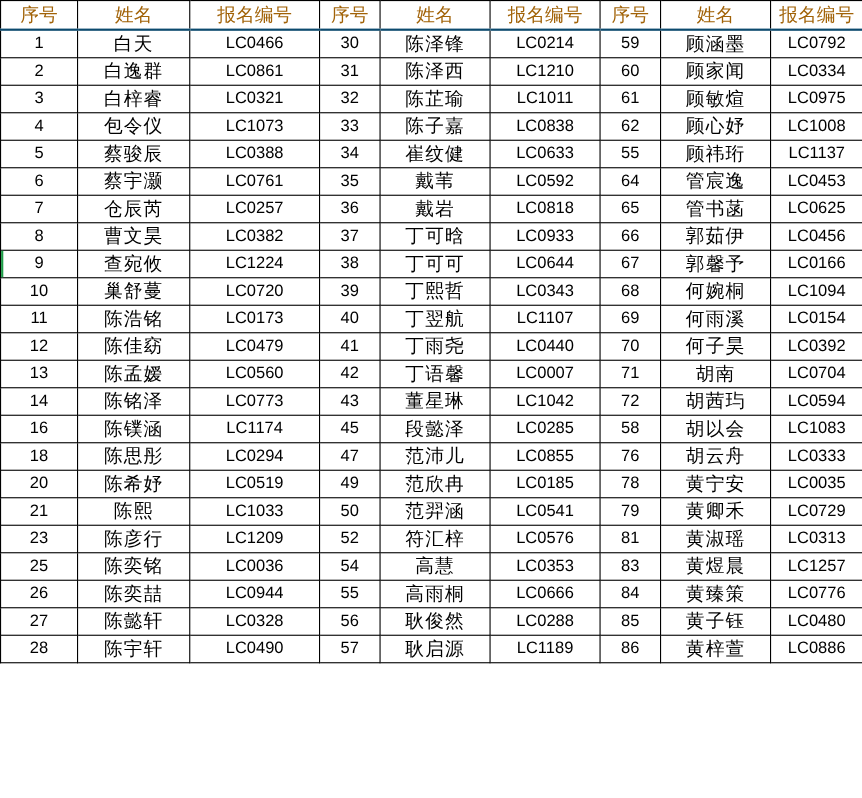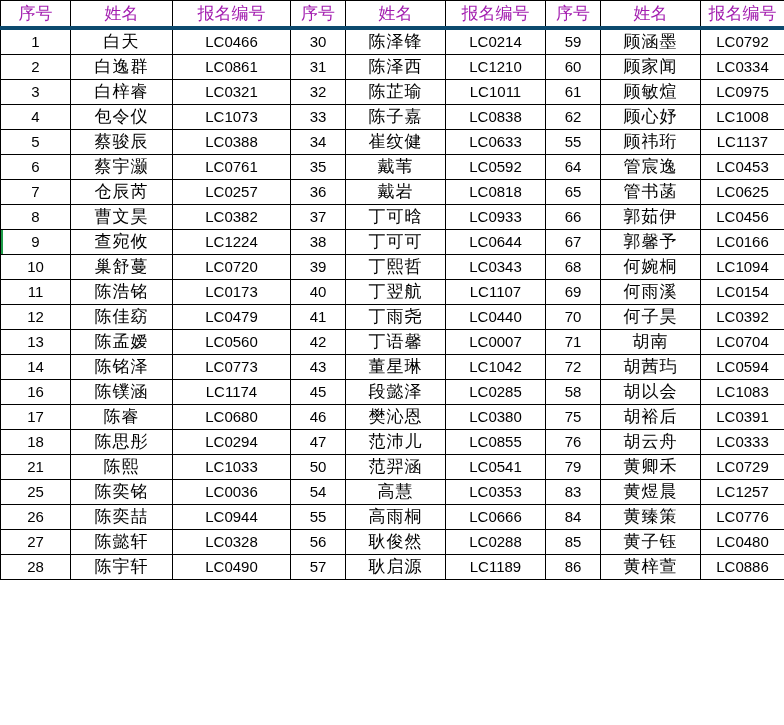--- a/index.html
+++ b/index.html
@@ -46,22 +46,22 @@
     line-height: 24px;
     white-space: nowrap;
     overflow: hidden;
     font-weight: normal;
   }
   tr.header-row th {
     height: 25px;
     line-height: 25px;
     font-size: 17px;
     font-family: Liberation Sans, sans-serif;
-    border-bottom: 4px solid #0c4a6e;
-    color: #a21caf;
+    border-bottom: 2px solid #0c4a6e;
+    color: #a16207;
   }
   td.seq {
     font-family: "Liberation Sans", "DejaVu Sans", sans-serif;
     font-size: 15px;
     color: #000000;
   }
   td.name {
     font-size: 17px;
     font-family: "Liberation Serif", "DejaVu Serif", serif;
     color: #000000;
@@ -275,53 +275,64 @@
           <td class="name">陈镤涵</td>
           <td class="code">LC1174</td>
           <td class="seq">45</td>
           <td class="name">段懿泽</td>
           <td class="code">LC0285</td>
           <td class="seq">58</td>
           <td class="name">胡以会</td>
           <td class="code">LC1083</td>
         </tr>
         <tr>
-          <td class="seq">17</td>
-          <td class="name">陈睿</td>
-          <td class="code">LC0680</td>
-          <td class="seq">46</td>
-          <td class="name">樊沁恩</td>
-          <td class="code">LC0380</td>
-          <td class="seq">75</td>
-          <td class="name">胡裕后</td>
-          <td class="code">LC0391</td>
-        </tr>
-        <tr>
           <td class="seq">18</td>
           <td class="name">陈思彤</td>
           <td class="code">LC0294</td>
           <td class="seq">47</td>
           <td class="name">范沛儿</td>
           <td class="code">LC0855</td>
           <td class="seq">76</td>
           <td class="name">胡云舟</td>
           <td class="code">LC0333</td>
         </tr>
         <tr>
+          <td class="seq">20</td>
+          <td class="name">陈希妤</td>
+          <td class="code">LC0519</td>
+          <td class="seq">49</td>
+          <td class="name">范欣冉</td>
+          <td class="code">LC0185</td>
+          <td class="seq">78</td>
+          <td class="name">黄宁安</td>
+          <td class="code">LC0035</td>
+        </tr>
+        <tr>
           <td class="seq">21</td>
           <td class="name">陈熙</td>
           <td class="code">LC1033</td>
           <td class="seq">50</td>
           <td class="name">范羿涵</td>
           <td class="code">LC0541</td>
           <td class="seq">79</td>
           <td class="name">黄卿禾</td>
           <td class="code">LC0729</td>
         </tr>
         <tr>
+          <td class="seq">23</td>
+          <td class="name">陈彦行</td>
+          <td class="code">LC1209</td>
+          <td class="seq">52</td>
+          <td class="name">符汇梓</td>
+          <td class="code">LC0576</td>
+          <td class="seq">81</td>
+          <td class="name">黄淑瑶</td>
+          <td class="code">LC0313</td>
+        </tr>
+        <tr>
           <td class="seq">25</td>
           <td class="name">陈奕铭</td>
           <td class="code">LC0036</td>
           <td class="seq">54</td>
           <td class="name">高慧</td>
           <td class="code">LC0353</td>
           <td class="seq">83</td>
           <td class="name">黄煜晨</td>
           <td class="code">LC1257</td>
         </tr>

